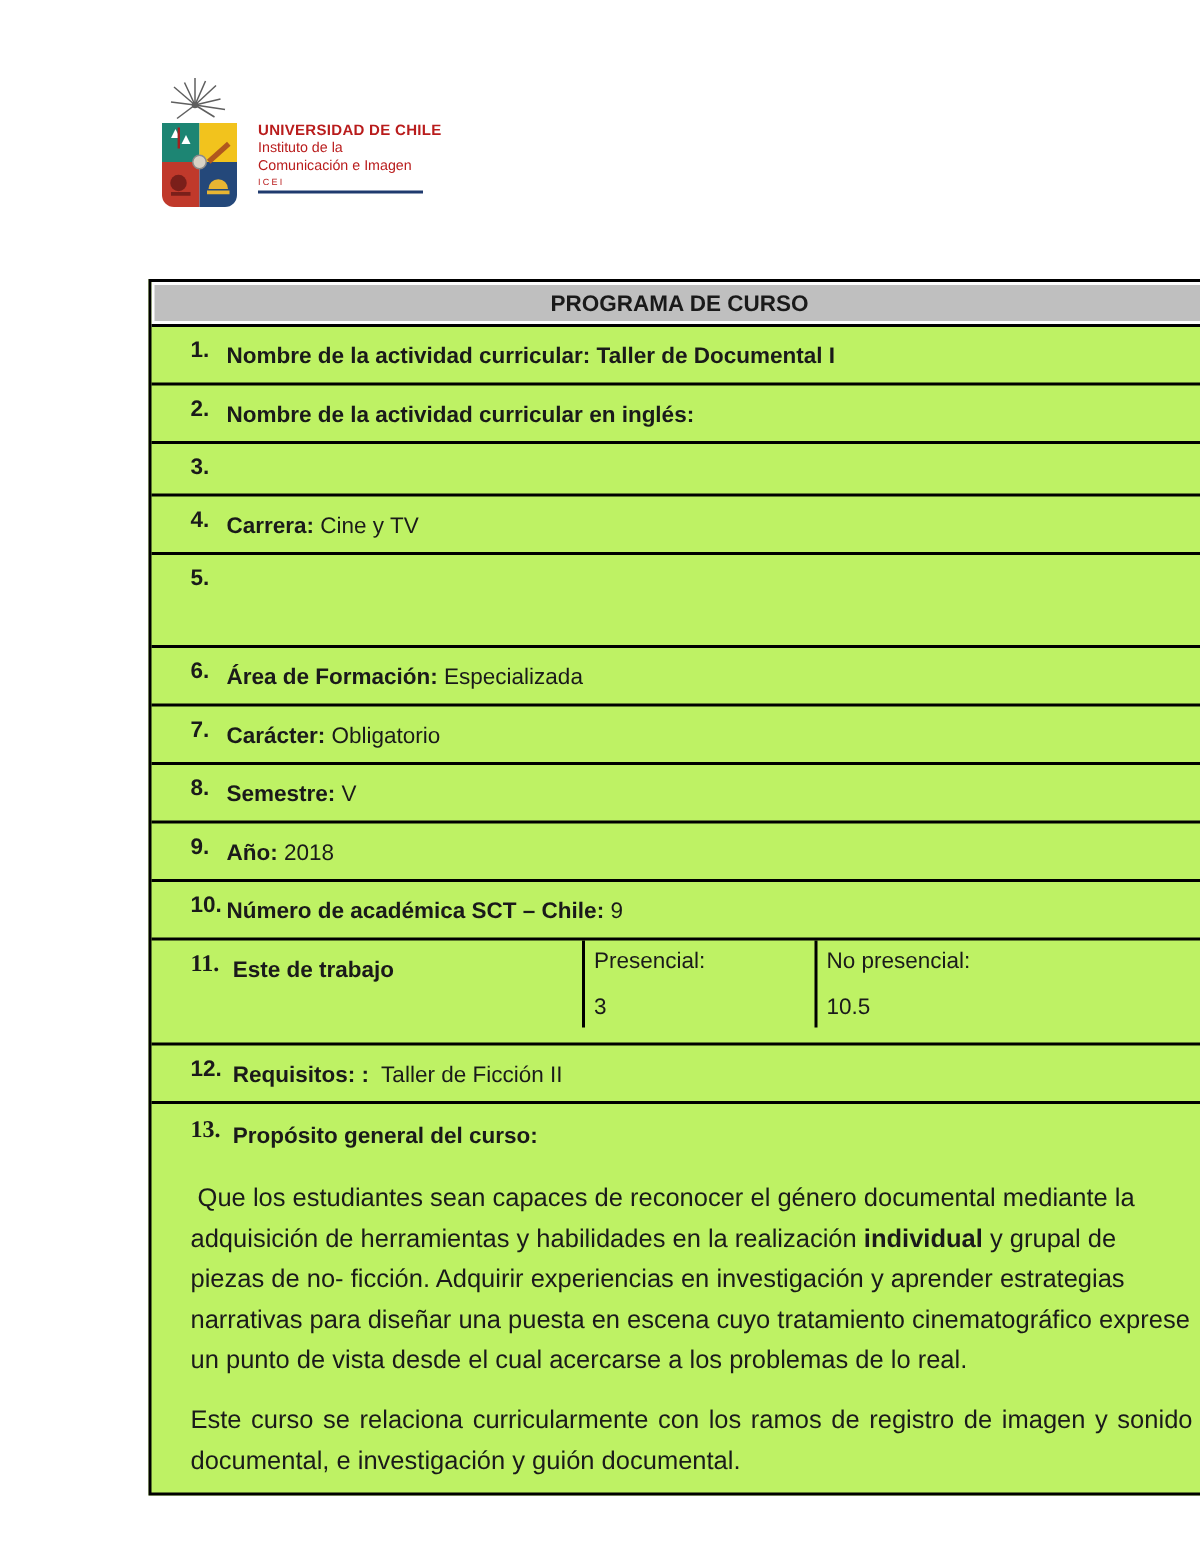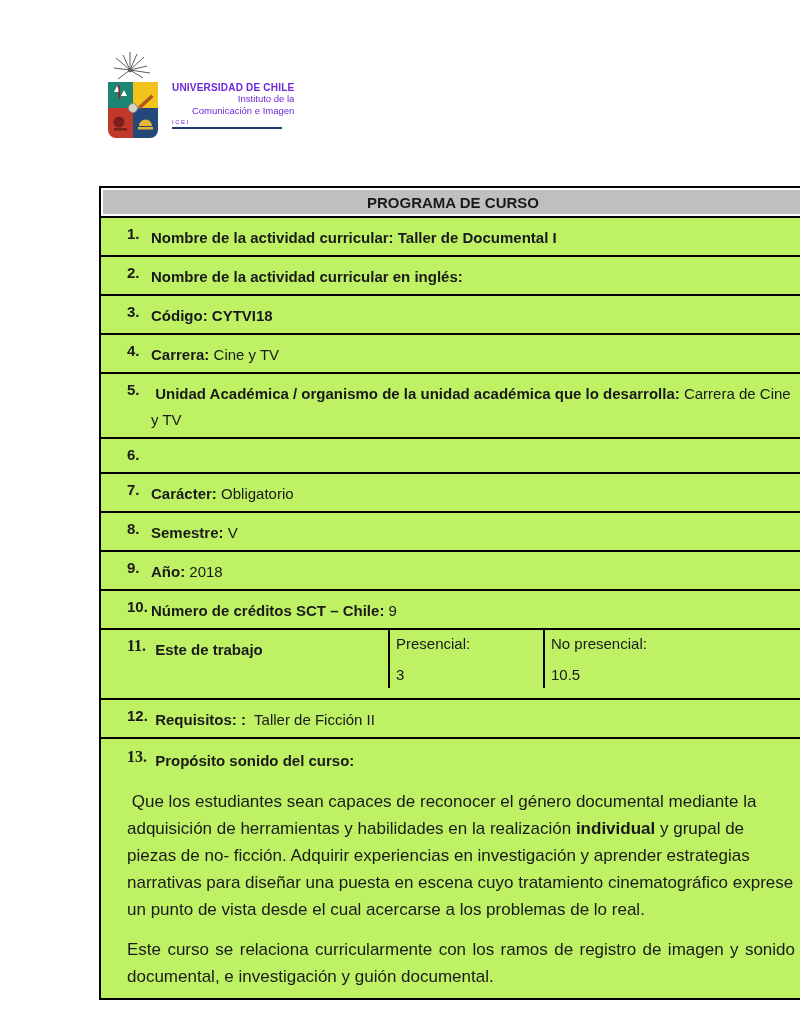--- a/index.html
+++ b/index.html
@@ -17,33 +17,32 @@
   .logo {
     position: absolute;
     left: 106px;
     top: 52px;
     display: flex;
     align-items: flex-start;
   }
   .logo-text {
     margin-left: 8px;
     padding-top: 30px;
-    color: #6d28d9;
+    color: #b91c1c;
   }
   .logo-univ {
     font-size: 10px;
     font-weight: bold;
     letter-spacing: 0.2px;
     white-space: nowrap;
   }
   .logo-inst {
     font-size: 9.5px;
     line-height: 12px;
     white-space: nowrap;
-    text-align: right;
   }
   .logo-acro {
     font-size: 6px;
     letter-spacing: 1.5px;
     margin-top: 2px;
   }
   .logo-rule {
     width: 110px;
     border-bottom: 2px solid #1f3a6e;
     margin-top: 2px;
@@ -186,55 +185,54 @@
     <div class="row-text"><span class="lbl">Nombre de la actividad curricular: Taller de Documental I</span><span class="val"></span></div>
   </div>
 
   <div class="t-row">
     <span class="num">2.</span>
     <div class="row-text"><span class="lbl">Nombre de la actividad curricular en inglés:</span><span class="val"></span></div>
   </div>
 
   <div class="t-row">
     <span class="num">3.</span>
-    <div class="row-text"><span class="lbl">Código: CYTVI18</span><span class="val"></span></div>
   </div>
 
   <div class="t-row">
     <span class="num">4.</span>
     <div class="row-text"><span class="lbl">Carrera:</span><span class="val"> Cine y TV</span></div>
   </div>
 
   <div class="t-row two-line">
     <span class="num">5.</span>
-    <div class="row-text"><span class="lbl"> Unidad Académica / organismo de la unidad académica que lo desarrolla:</span><span class="val"> Carrera de Cine y TV</span></div>
   </div>
 
   <div class="t-row">
     <span class="num">6.</span>
+    <div class="row-text"><span class="lbl">Área de Formación:</span><span class="val"> Especializada</span></div>
   </div>
 
   <div class="t-row">
     <span class="num">7.</span>
     <div class="row-text"><span class="lbl">Carácter:</span><span class="val"> Obligatorio</span></div>
   </div>
 
   <div class="t-row">
     <span class="num">8.</span>
     <div class="row-text"><span class="lbl">Semestre:</span><span class="val"> V</span></div>
   </div>
 
   <div class="t-row">
     <span class="num">9.</span>
     <div class="row-text"><span class="lbl">Año:</span><span class="val"> 2018</span></div>
   </div>
 
   <div class="t-row">
     <span class="num">10.</span>
-    <div class="row-text"><span class="lbl">Número de créditos SCT – Chile:</span><span class="val"> 9</span></div>
+    <div class="row-text"><span class="lbl">Número de académica SCT – Chile:</span><span class="val"> 9</span></div>
   </div>
 
   <div class="t-row hours">
     <div class="hours-c1">
       <span class="num serif">11.</span>
       <div class="row-text"><span class="lbl"> Este de trabajo</span></div>
     </div>
     <div class="hours-c2">
       <div>Presencial:</div>
       <div class="hours-gap"></div>
@@ -248,19 +246,19 @@
   </div>
 
   <div class="t-row">
     <span class="num">12.</span>
     <div class="row-text"><span class="lbl"> Requisitos: :</span><span class="val">  Taller de Ficción II</span></div>
   </div>
 
   <div class="t-row purpose">
     <div class="purpose-head">
       <span class="num serif">13.</span>
-      <div class="row-text"><span class="lbl"> Propósito sonido del curso:</span></div>
+      <div class="row-text"><span class="lbl"> Propósito general del curso:</span></div>
     </div>
     <p class="para"><span> Que los estudiantes sean capaces de reconocer el género documental mediante la adquisición de herramientas y habilidades en la realización </span><span class="lbl">individual</span><span> y grupal de piezas de no- ficción. Adquirir experiencias en investigación y aprender estrategias narrativas para diseñar una puesta en escena cuyo tratamiento cinematográfico exprese un punto de vista desde el cual acercarse a los problemas de lo real.</span></p>
     <p class="para justified">Este curso se relaciona curricularmente con los ramos de registro de imagen y sonido documental, e investigación y guión documental.</p>
   </div>
 
 </div>
 
 </body></html>

